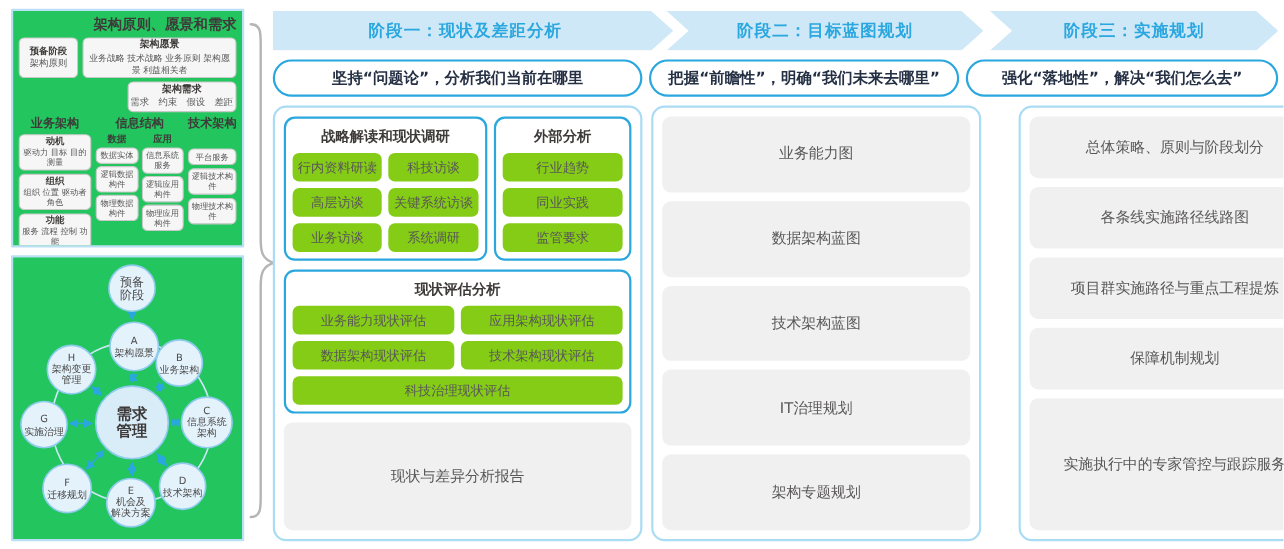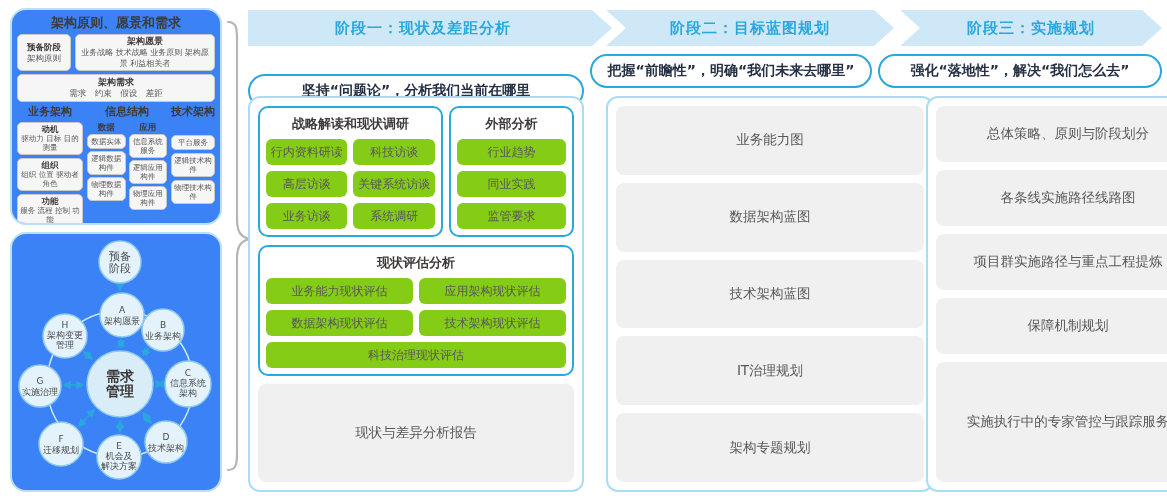--- a/index.html
+++ b/index.html
@@ -1,22 +1,22 @@
 <!DOCTYPE html>
 <html><head>
 <meta charset="utf-8">
 <style>
   * { margin:0; padding:0; box-sizing:border-box; }
   html,body { background:#fff; }
   body { font-family:"DejaVu Sans","Liberation Sans",sans-serif; }
   #stage { position:relative; width:1167px; height:499px; background:#fff; overflow:hidden; }
 
   
-  .lpanel { position:absolute; left:10px; width:212px; background:#3b82f6;
-            border:2px solid #b9e0f4; border-radius:16px; overflow:hidden; }
+  .lpanel { position:absolute; left:10px; width:212px; background:#22c55e;
+            border:2px solid #b9e0f4; border-radius:1px; overflow:hidden;align-items:flex-end; }
   #lp-top { top:8px; height:217px; padding:4px 5px; display:flex; flex-direction:column; gap:3px; }
   #lp-title { font-size:13px; font-weight:bold; color:#3e3a39; text-align:center; line-height:17px; }
   .lbox { background:#f6f6f6; border:1px solid #c9c9c9; border-radius:5px;
           color:#595757; text-align:center; padding:1px 2px; }
   .lbox b { color:#3e3a39; }
   .lrow { display:flex; gap:4px; }
   #prep-box { width:54px; font-size:8.5px; line-height:11px; display:flex; flex-direction:column; justify-content:center; }
   #vision-box { flex:1; font-size:8px; line-height:11px; display:flex; flex-direction:column; justify-content:center; }
   #vision-box b { font-size:9px; }
   #req-box { font-size:8.5px; line-height:11px; padding:2px; }
@@ -56,30 +56,30 @@
     padding-right:14px; }
   #band2 { left:606px; width:288px;
     clip-path:polygon(0 0, calc(100% - 20px) 0, 100% 50%, calc(100% - 20px) 100%, 0 100%, 20px 50%); }
   #band3 { left:900px; width:262px;
     clip-path:polygon(0 0, calc(100% - 20px) 0, 100% 50%, calc(100% - 20px) 100%, 0 100%, 20px 50%); }
 
   .subtitle { position:absolute; top:54px; height:34px; background:#fff;
               border:2px solid #2aa7de; border-radius:17px;
               display:flex; align-items:center; justify-content:center;
               font-size:14px; font-weight:bold; color:#253044; white-space:nowrap; }
-  #sub1 { left:248px; width:336px;margin-top:20px; }
+  #sub1 { left:248px; width:336px; }
   #sub2 { left:590px; width:282px; }
   #sub3 { left:878px; width:284px; }
 
   
   .pcol { position:absolute; top:96px; height:396px; background:#fff;
           border:2px solid #aadcf4; border-radius:12px;
           padding:8px; display:flex; flex-direction:column; gap:8px; }
   #pcol1 { left:248px; width:336px; }
-  #pcol2 { left:606px; width:328px; }
+  #pcol2 { left:592px; width:300px; }
   #pcol3 { left:878px; width:284px;margin-left:48px; }
 
   .bluebox { border:2px solid #2aa7de; border-radius:10px; background:#fff; padding:6px; }
   .bb-title { font-size:13px; font-weight:bold; color:#3e3a39; text-align:center; margin:1px 0 6px; }
   .grid2 { display:grid; grid-template-columns:1fr 1fr; gap:6px; }
   .gitem { background:#84cc16; border-radius:6px; min-height:26px; padding:2px 2px;
            display:flex; align-items:center; justify-content:center;
            font-size:12px; color:#595757; text-align:center; }
   .span2 { grid-column:1 / span 2; }
   #p1-top { display:flex; gap:6px; }

